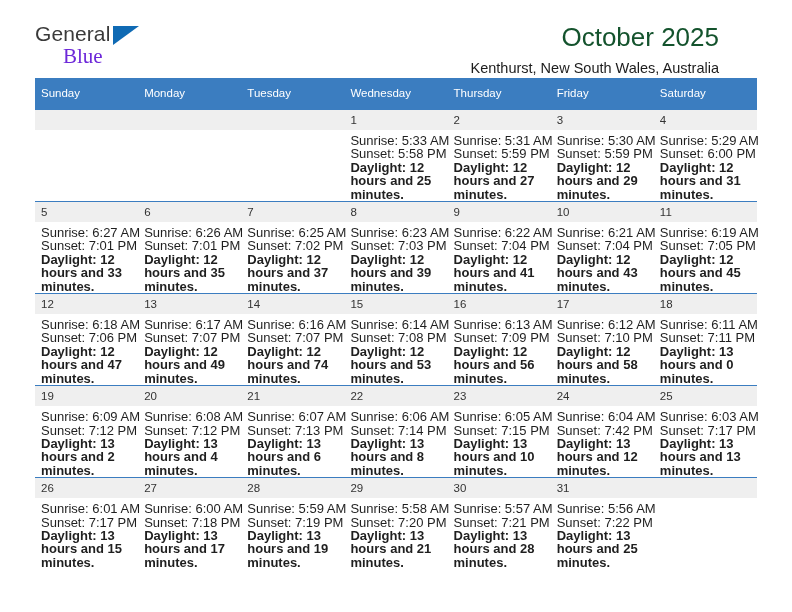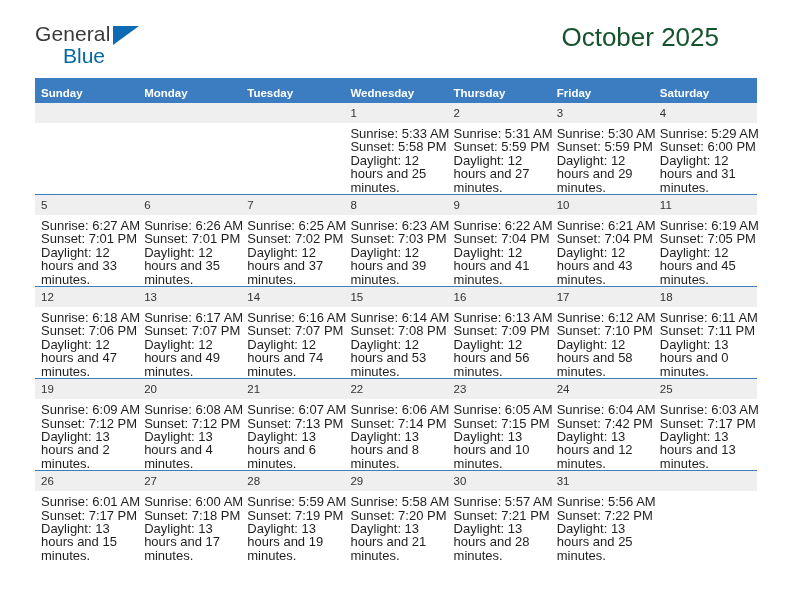--- a/index.html
+++ b/index.html
@@ -53,22 +53,23 @@
     width: 0;
     height: 0;
     border-left: 26px solid #0f6ab4;
     border-bottom: 19px solid transparent;
   }
   .brand-blue {
     position: absolute;
     left: 28px;
     top: 22px;
     font-size: 21px;
-    color: #0369a1;
+    color: #6d28d9;
     line-height: 24px;
+    font-family: Liberation Serif, serif;
   }
   .title-block {
     text-align: right;
     flex: 1 1 auto;
     padding-top: 0px;
   }
   .cal-title {
     font-size: 26px;
     color: #14532d;
     line-height: 30px;
@@ -86,24 +87,24 @@
   
   .calendar {
     width: 722px;
     border-collapse: collapse;
     table-layout: fixed;
     margin-top: 6px;
   }
   .calendar th {
     background: #3b7dc0;
     color: #ffffff;
-    font-weight: bold;
+    font-weight: normal;
     font-size: 11.5px;
     text-align: left;
-    padding: 5px 0 1px 6px;
+    padding: 5px 0 8px 6px;
     height: 19px;
     border: none;
   }
   .calendar td {
     vertical-align: top;
     padding: 0;
     border: none;
     border-top: 1px solid #3b7dc0;
     height: 89px;
     background: #ffffff;
@@ -124,37 +125,39 @@
     padding: 4px 5px 0 6px;
     font-size: 13px;
     line-height: 13.4px;
     color: #1f1f1f;
   }
   .cell-body div {
     white-space: nowrap;
   }
   .cell-body .daylight {
     white-space: normal;
+    font-weight: bold;
   }
 </style>
 </head>
 <body>
 
 <div class="page">
 
   <div class="header">
 
     <div class="brand">
       <span class="brand-general">General</span>
       <span class="brand-triangle"></span>
       <span class="brand-blue">Blue</span>
     </div>
 
     <div class="title-block">
       <h1 class="cal-title">October 2025</h1>
+      <h2 class="cal-subtitle">Kenthurst, New South Wales, Australia</h2>
     </div>
 
   </div>
 
   <table class="calendar">
     <thead>
       <tr>
         <th>Sunday</th>
         <th>Monday</th>
         <th>Tuesday</th>

